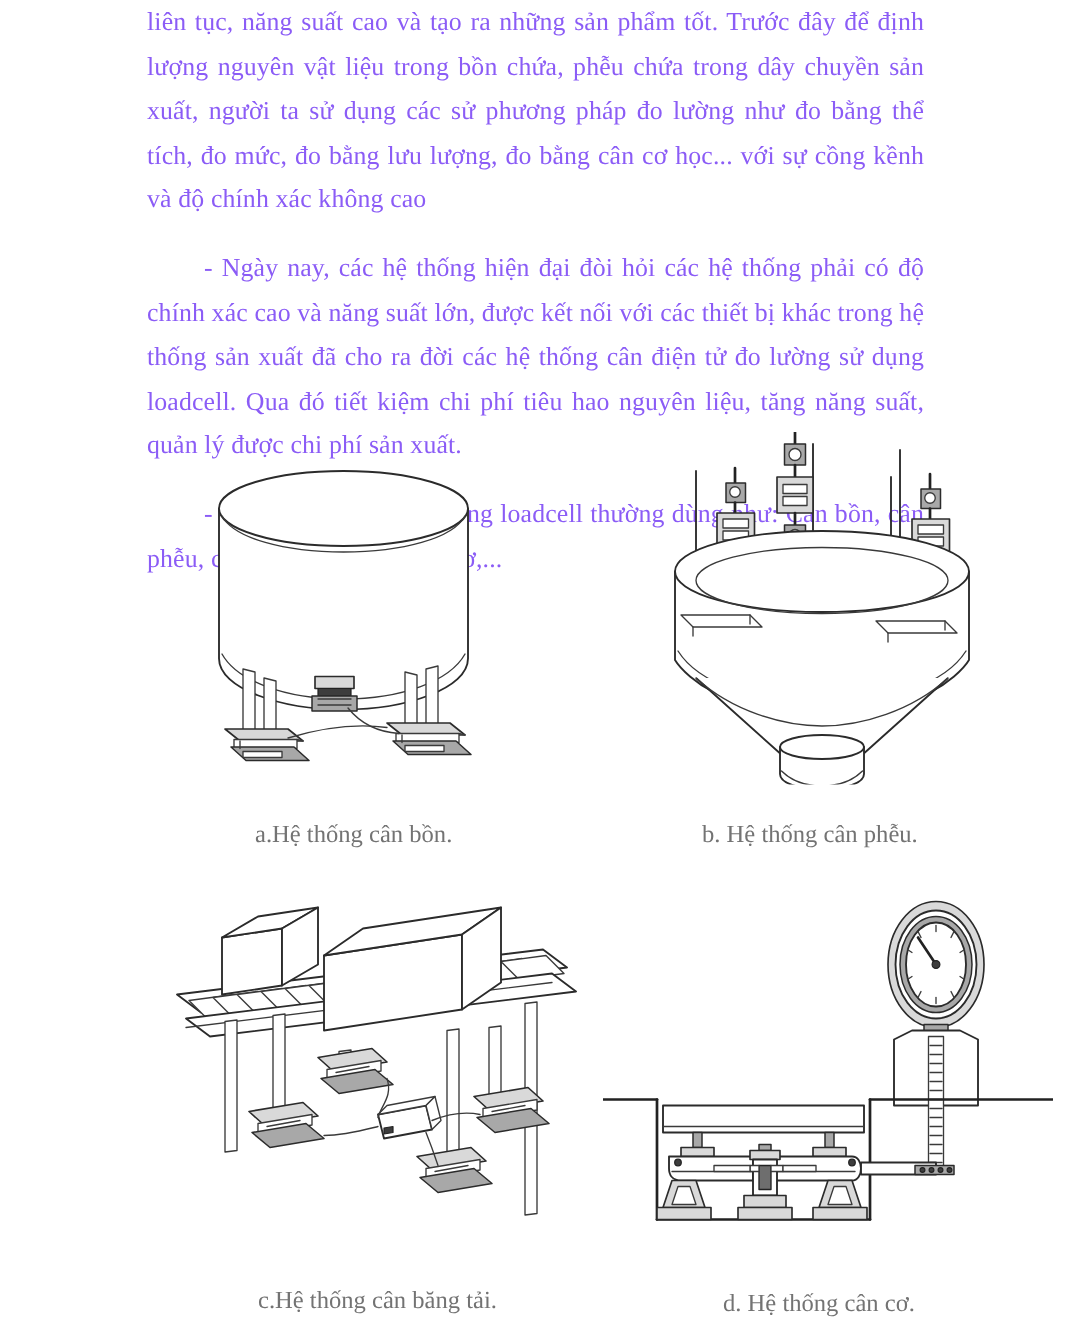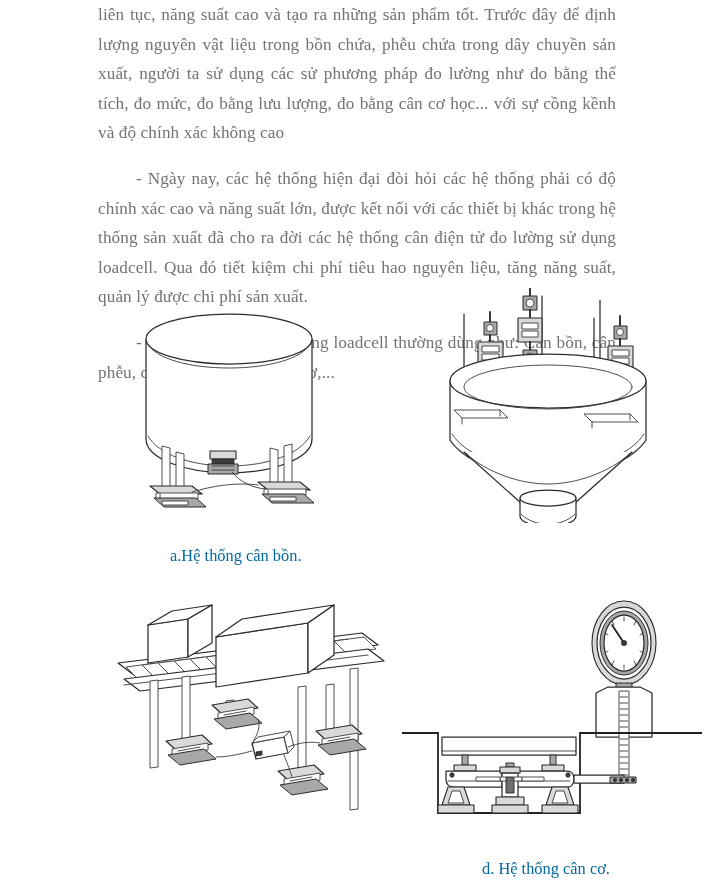--- a/index.html
+++ b/index.html
@@ -26,21 +26,21 @@
     top: 0px;
     width: 518px;
   }
   p.para {
     margin: 0;
     padding: 0;
     font-size: 17.2px;
     line-height: 29.6px;
     text-align: justify;
     text-justify: inter-word;
-    color: #737373;
+    color: #8b5cf6;
     letter-spacing: 0.1px;
   }
   p.para.indent {
     text-indent: 38px;
     margin-top: 0;
   }
   p.para + p.para {
     margin-top: 16px;
   }
   .figures {
@@ -53,21 +53,21 @@
     position: relative;
     width: 725px;
   }
   .fig-cell {
     position: absolute;
   }
   .caption {
     position: absolute;
     font-size: 16.4px;
     line-height: 20px;
-    color: #0369a1;
+    color: #737373;
     white-space: nowrap;
   }
   svg { display: block; }
   .ln { fill: none; stroke: #2b2b2b; stroke-width: 1.25; stroke-linejoin: round; stroke-linecap: round; }
   .ln-thin { fill: none; stroke: #3a3a3a; stroke-width: 0.9; stroke-linejoin: round; stroke-linecap: round; }
   .ln-thick { fill: none; stroke: #222; stroke-width: 1.8; stroke-linejoin: round; stroke-linecap: round; }
   .fillw { fill: #ffffff; stroke: #2b2b2b; stroke-width: 1.25; stroke-linejoin: round; }
   .fillw-thin { fill: #ffffff; stroke: #3a3a3a; stroke-width: 0.9; stroke-linejoin: round; }
   .fillg { fill: #d9d9d9; stroke: #2b2b2b; stroke-width: 1.1; stroke-linejoin: round; }
   .fillgd { fill: #a8a8a8; stroke: #2b2b2b; stroke-width: 1.0; stroke-linejoin: round; }
@@ -197,20 +197,21 @@
           <path class="ln-thin" d="M79 226 C86 233 95 236 106 236 C117 236 126 233 133 226"></path>
 
           <path class="fillw-thin" d="M12 122 L58 122 L66 130 L20 130 Z"></path>
           <path class="ln-thin" d="M20 130 L20 136 M58 122 L58 128"></path>
           <path class="fillw-thin" d="M142 126 L188 126 L196 134 L150 134 Z"></path>
           <path class="ln-thin" d="M150 134 L150 140 M188 126 L188 132"></path>
         </svg>
       </div>
 
       <div class="caption" style="left:170px; top:258px;">a.Hệ thống cân bồn.</div>
+      <div class="caption" style="left:468px; top:258px;">b. Hệ thống cân phễu.</div>
     </div>
 
     <div class="fig-row" style="height:290px; margin-top:22px;">
 
       <div class="fig-cell" style="left:112px; top:0px; width:290px; height:235px;">
         <svg width="290" height="235" viewBox="0 0 290 235">
 
           <path class="fillw" d="M6 68 L250 38 L266 50 L22 80 Z"></path>
 
           <g>
@@ -385,17 +386,18 @@
           <path class="fillgd" d="M208 182 L234 182 L234 188 L208 188 Z"></path>
           <g class="fillvd">
             <circle cx="213" cy="185" r="1.6"></circle>
             <circle cx="219" cy="185" r="1.6"></circle>
             <circle cx="225" cy="185" r="1.6"></circle>
             <circle cx="231" cy="185" r="1.6"></circle>
           </g>
         </svg>
       </div>
 
+      <div class="caption" style="left:172px; top:262px;">c.Hệ thống cân băng tải.</div>
       <div class="caption" style="left:482px; top:264px;">d. Hệ thống cân cơ.</div>
     </div>
 
   </div>
 </div>
 
 </body></html>

